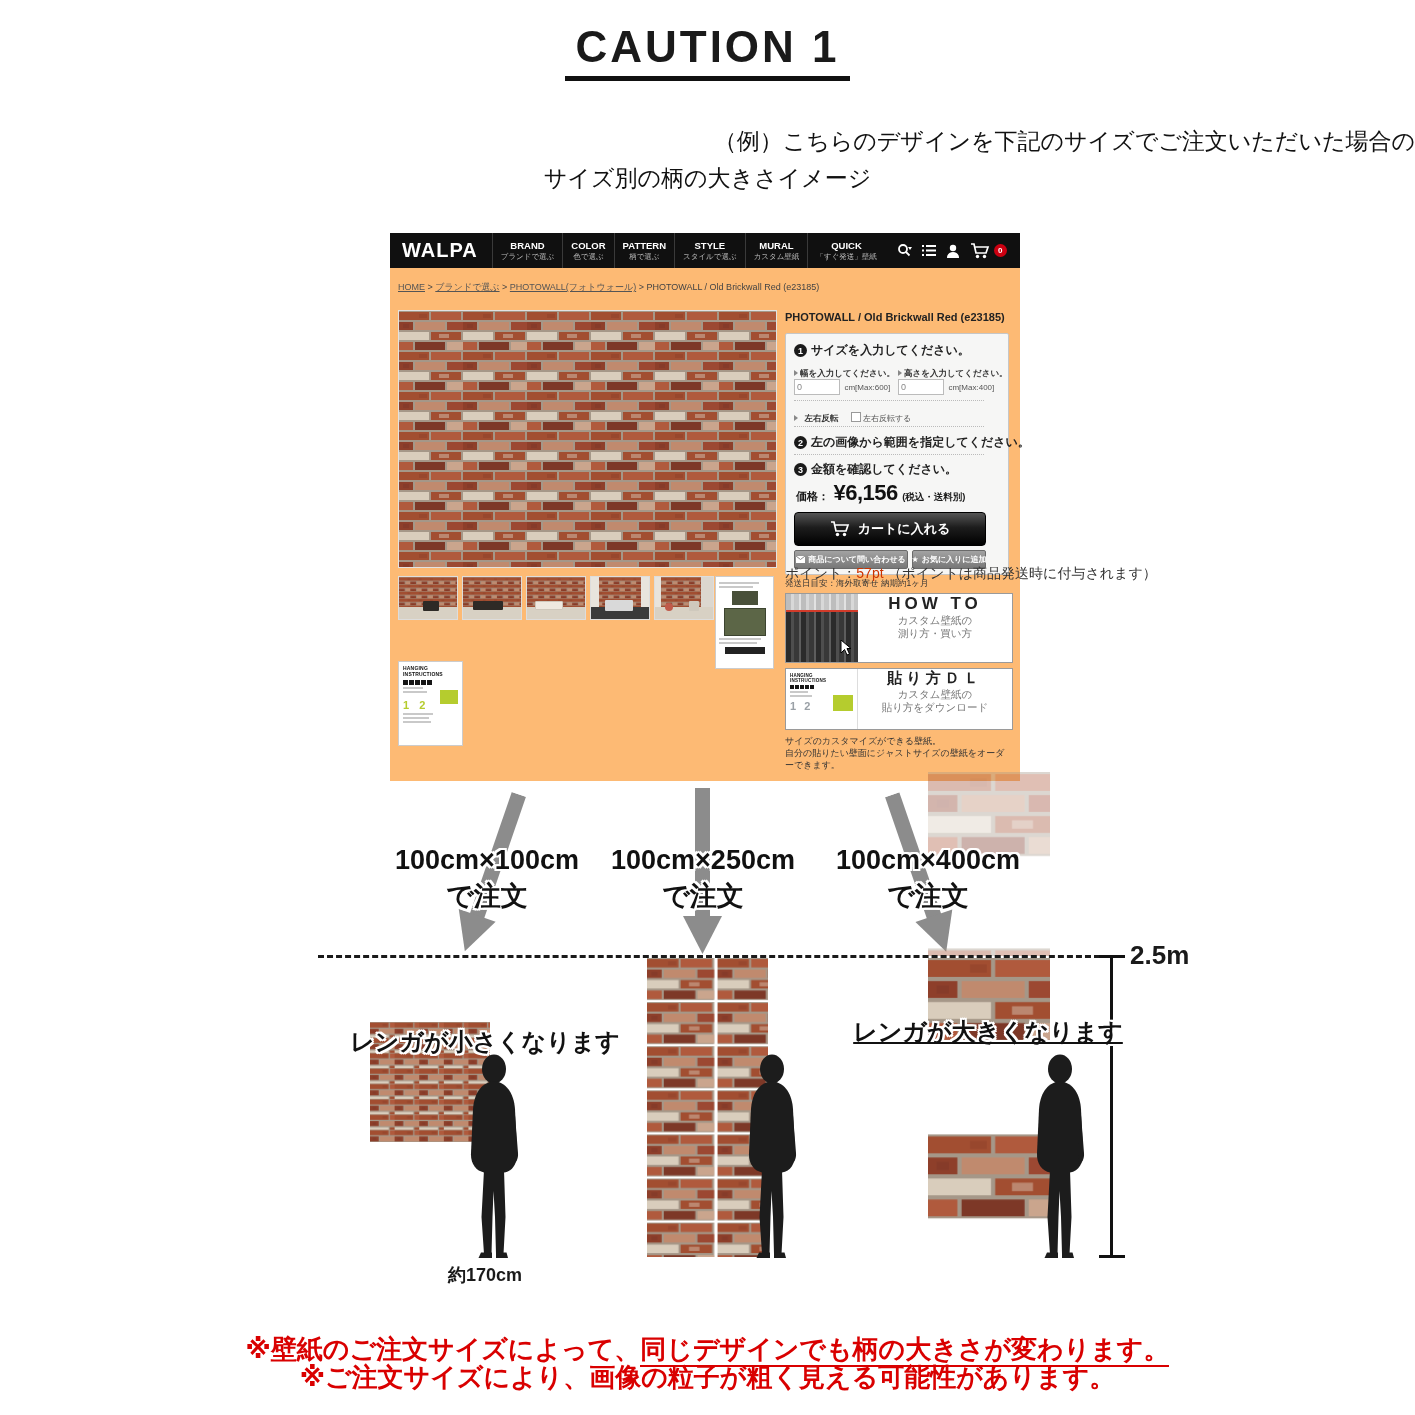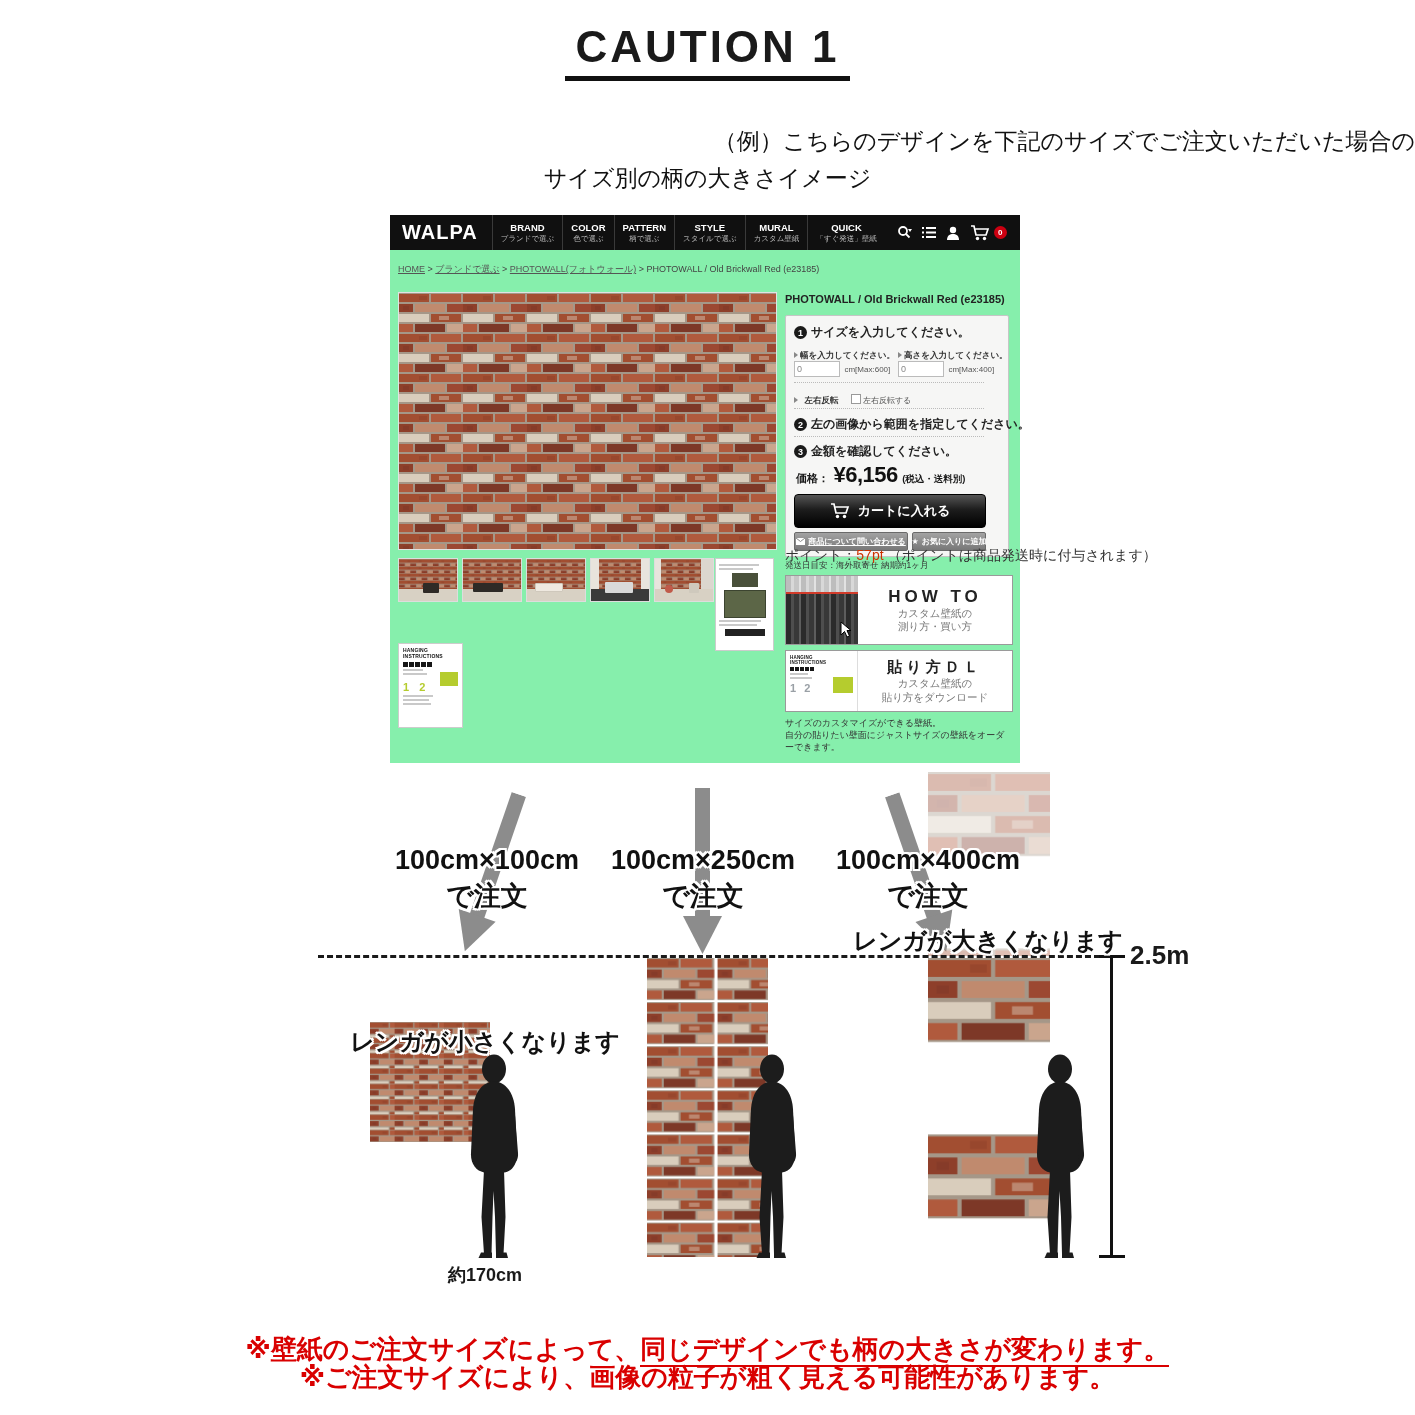--- a/index.html
+++ b/index.html
@@ -6,21 +6,21 @@
   body{font-family:"Liberation Sans","DejaVu Sans",sans-serif;color:#1a1a1a;}
   .canvas{position:relative;width:1415px;height:1415px;background:#fff;overflow:hidden;}
   .abs{position:absolute;}
   .nowrap{white-space:nowrap;}
   
   .caution-title{left:0;top:22px;width:100%;text-align:center;}
   .caution-title span{display:inline-block;font-size:44px;font-weight:bold;letter-spacing:3px;
     border-bottom:5px solid #111;padding:0 10px 4px 10px;}
   .intro{left:0;width:100%;text-align:center;font-size:23px;color:#111;}
   
-  .site{left:390px;top:215px;width:630px;height:548px;background:#86efac;}
+  .site{left:390px;top:233px;width:630px;height:548px;background:#fdba74;}
   .navbar{left:0;top:0;width:630px;height:35px;background:#101010;display:flex;align-items:center;}
   .logo{color:#fff;font-size:20px;font-weight:bold;letter-spacing:1px;padding:0 14px 0 12px;}
   .nav-item{height:35px;display:flex;flex-direction:column;justify-content:center;align-items:center;
     padding:0 8px;border-left:1px solid #3a3a3a;cursor:pointer;}
   .nav-item:last-of-type{border-right:1px solid #3a3a3a;}
   .nav-en{color:#fff;font-size:9.5px;font-weight:bold;line-height:1.2;}
   .nav-jp{color:#bdbdbd;font-size:7.5px;line-height:1.2;}
   .nav-icons{display:flex;align-items:center;gap:10px;margin-left:12px;}
   .badge{background:#cc0011;color:#fff;font-size:8px;font-weight:bold;border-radius:50%;
     width:13px;height:13px;display:flex;align-items:center;justify-content:center;margin-left:-6px;}
@@ -54,21 +54,21 @@
   .chk{display:inline-block;width:8px;height:8px;border:1px solid #999;background:#fff;vertical-align:middle;margin-right:2px;}
   .pricebig{font-size:22px;font-weight:bold;color:#111;letter-spacing:-.5px;}
   .cartbtn{background:linear-gradient(#555 0%,#1d1d1d 45%,#000 100%);border:1px solid #000;border-radius:4px;
     color:#fff;font-size:13px;font-weight:bold;display:flex;align-items:center;justify-content:center;gap:8px;cursor:pointer;}
   .minibtn{background:linear-gradient(#a2a2a2,#787878);border:1px solid #6a6a6a;border-radius:2px;color:#fff;
     font-size:8px;font-weight:bold;display:flex;align-items:center;justify-content:center;gap:3px;cursor:pointer;white-space:nowrap;}
   .points{left:395px;top:332px;font-size:14px;color:#333;}
   .points .pt{color:#cc3300;}
   .shipline{left:395px;top:345px;font-size:8.5px;color:#333;}
   .banner{border:1px solid #9a9a9a;background:#fff;display:flex;cursor:pointer;}
-  .banner-right{flex:1;display:flex;flex-direction:column;align-items:center;justify-content:center;}
+  .banner-right{flex:1;display:flex;flex-direction:column;align-items:center;}
   .banner-title{font-size:17px;font-weight:bold;color:#222;letter-spacing:4px;}
   .banner-sub{font-size:10.5px;color:#777;line-height:1.25;}
   .forest{position:relative;width:72px;flex:none;overflow:hidden;
     background:repeating-linear-gradient(90deg,#2b2b2b 0 5px,#4e4e4e 5px 8px,#383838 8px 13px,#5d5d5d 13px 15px);}
   .forest-top{position:absolute;left:0;top:0;width:100%;height:16px;
     background:repeating-linear-gradient(90deg,#bdbdbd 0 5px,#d8d8d8 5px 8px,#c6c6c6 8px 13px,#e2e2e2 13px 15px);}
   .redline{position:absolute;left:0;top:16px;width:100%;height:2px;background:#d23b2a;}
   .dl-img{position:relative;width:72px;flex:none;background:#fff;border-right:1px solid #ddd;padding:4px;box-sizing:border-box;}
   .sitenote{left:395px;top:502px;width:228px;font-size:9px;line-height:1.35;color:#333;}
   
@@ -325,21 +325,21 @@
         <span style="font-size:9.5px;font-weight:bold;">(税込・送料別)</span>
       </div>
       <div class="abs cartbtn" style="left:8px;top:178px;width:190px;height:32px;">
         <svg width="20" height="16" viewBox="0 0 20 16">
           <path d="M1 1 L4 1 L6 10 L16 10 L18 4 L5.5 4" fill="none" stroke="#fff" stroke-width="1.7"></path>
           <circle cx="7.5" cy="13.5" r="1.7" fill="#fff"></circle>
             <circle cx="14.5" cy="13.5" r="1.7" fill="#fff"></circle>
         </svg>
         <span>カートに入れる</span>
       </div>
-      <div class="abs minibtn" style="left:8px;top:216px;width:112px;height:17px;text-decoration:underline;">
+      <div class="abs minibtn" style="left:8px;top:216px;width:112px;height:17px;">
         <svg width="9" height="7" viewBox="0 0 9 7">
           <rect width="9" height="7" fill="#fff"></rect>
             <polyline points="0,0 4.5,3.5 9,0" fill="none" stroke="#888" stroke-width="1"></polyline>
         </svg>
         <span>商品について問い合わせる</span>
       </div>
       <div class="abs minibtn" style="left:126px;top:216px;width:72px;height:17px;">
         <span>★</span>
         <span>お気に入りに追加</span>
       </div>
@@ -439,21 +439,21 @@
   <svg class="abs" style="left:647px;top:958px;z-index:1;" width="121" height="299">
     <rect width="121" height="299" fill="url(#bk-m2)"></rect>
   </svg>
   <svg class="abs" style="left:738px;top:1053px;z-index:2;" width="66" height="207">
       <use href="#person-sil" xlink:href="#person-sil"></use>
     </svg>
 
   <svg class="abs" style="left:928px;top:958px;z-index:1;" width="122" height="299">
     <rect width="122" height="299" fill="url(#bk-l)"></rect>
   </svg>
-  <div class="abs scene-label" style="left:828px;top:925px;z-index:6;">レンガが大きくなります</div>
+  <div class="abs scene-label" style="left:828px;top:1016px;z-index:6;text-decoration:underline;">レンガが大きくなります</div>
   <svg class="abs" style="left:1026px;top:1053px;z-index:2;" width="66" height="207">
       <use href="#person-sil" xlink:href="#person-sil"></use>
     </svg>
 
   <div class="abs measure-v"></div>
   <div class="abs measure-cap" style="top:955px;"></div>
   <div class="abs measure-cap" style="top:1255px;"></div>
   <div class="abs m-label">2.5m</div>
 
   <div class="abs footnote" style="top:1332px;">

